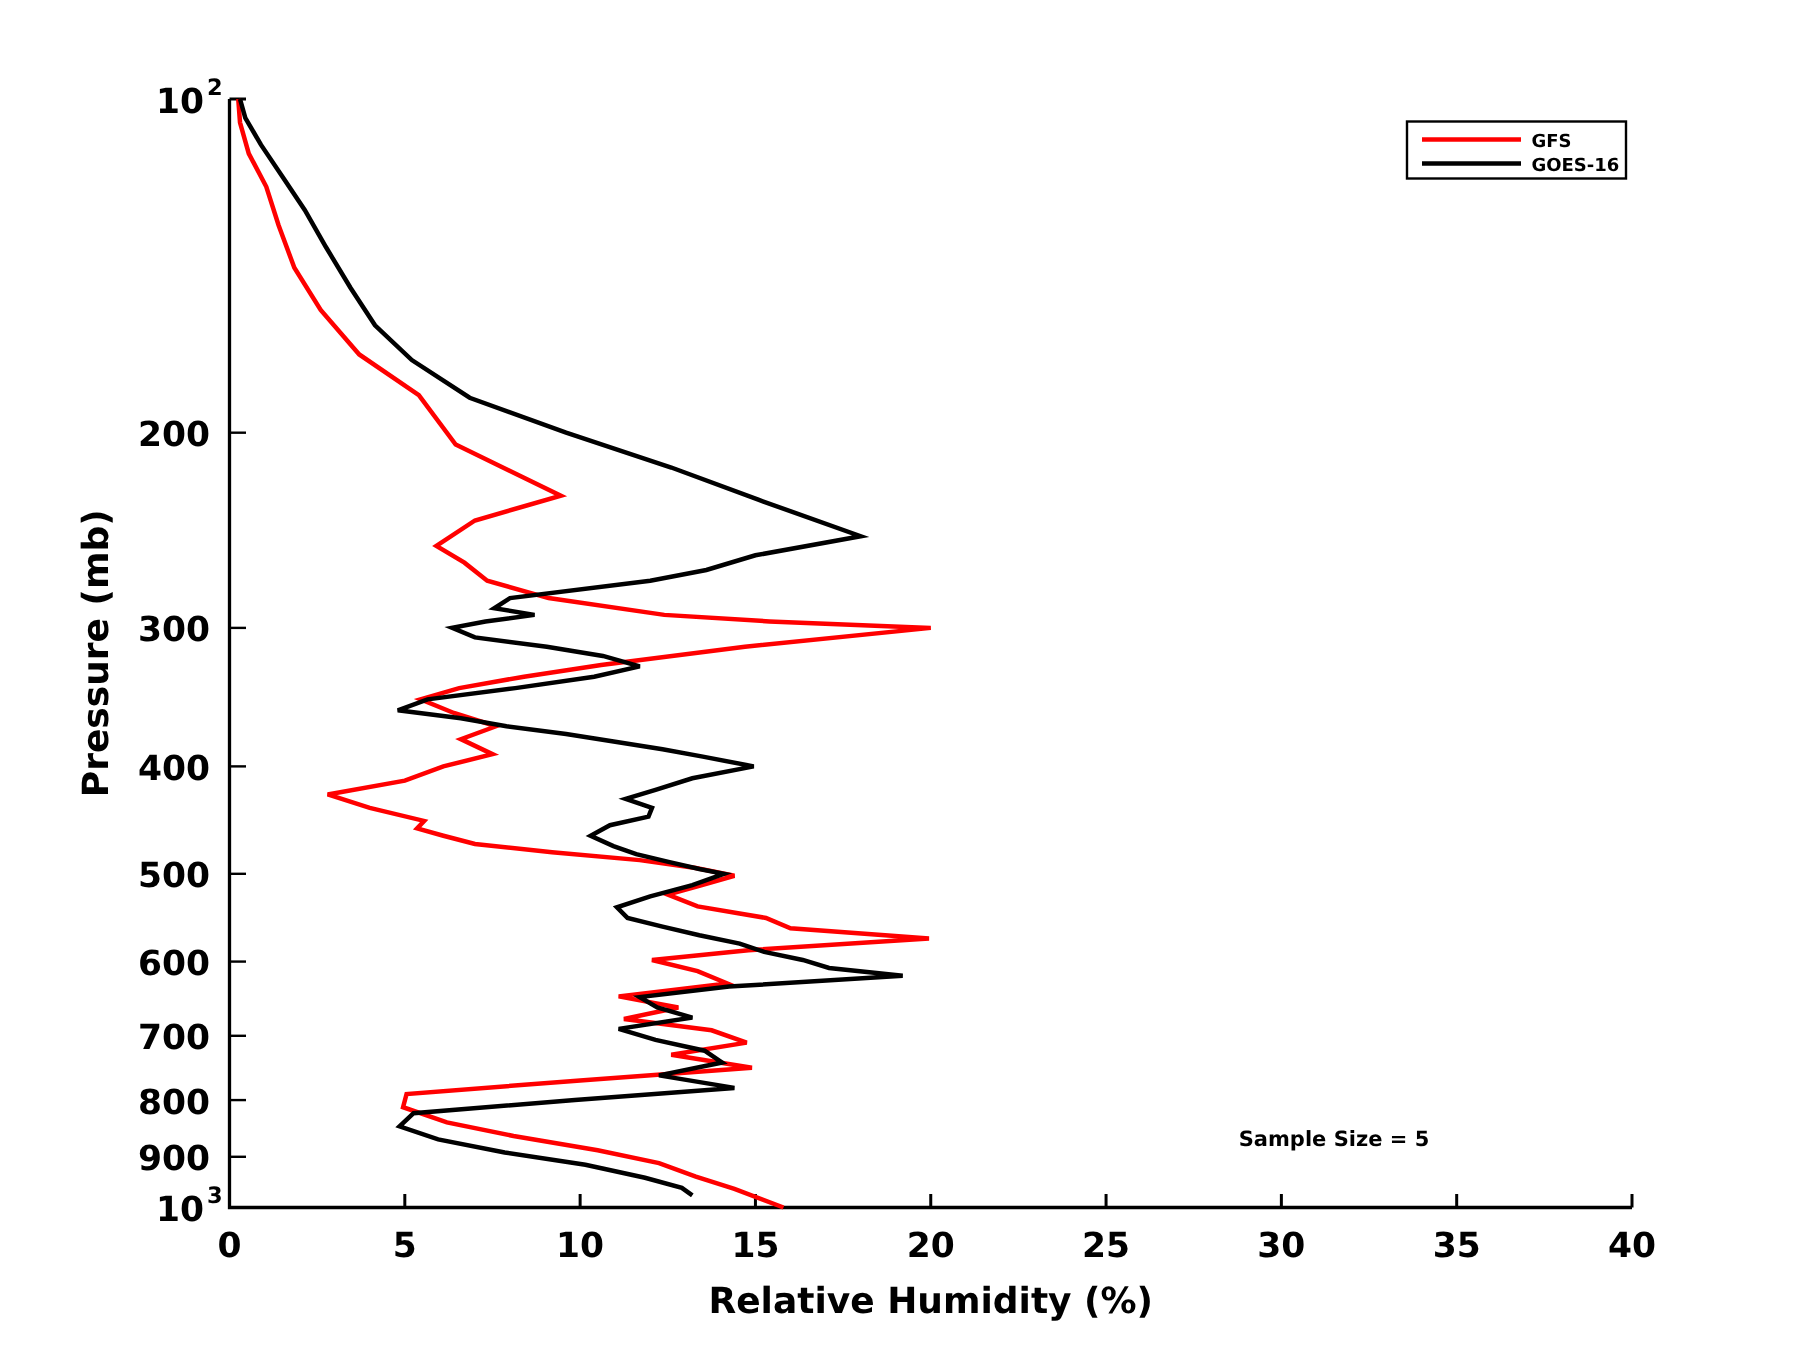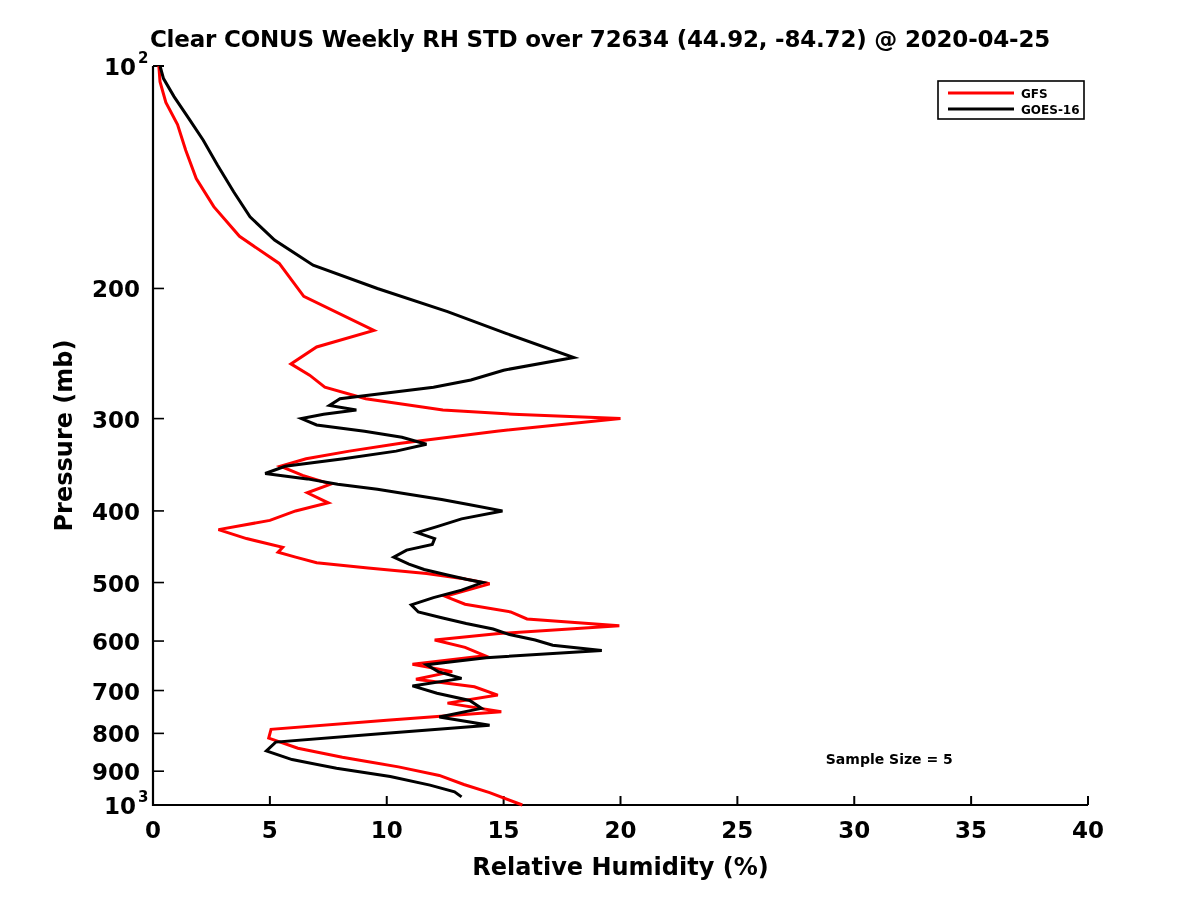--- a/index.html
+++ b/index.html
@@ -91,21 +91,20 @@
     font-size: 12px;
     font-weight: bold;
     fill: #000000;
   }
 </style>
 </head>
 <body>
 
 <div id="page">
 
-  <div id="plot-title">Clear CONUS Weekly RH STD over 72634 (44.92, -84.72) @ 2020-04-25</div>
 
   <svg id="figure-svg" width="1200" height="900">
     <g id="axes-group">
         <path d="M 153 66 L 153 805 L 1088 805" class="axis-line"></path>
         <line x1="153" y1="805" x2="153" y2="796" class="tick-line"></line>
         <line x1="269.875" y1="805" x2="269.875" y2="796" class="tick-line"></line>
         <line x1="386.75" y1="805" x2="386.75" y2="796" class="tick-line"></line>
         <line x1="503.625" y1="805" x2="503.625" y2="796" class="tick-line"></line>
         <line x1="620.5" y1="805" x2="620.5" y2="796" class="tick-line"></line>
         <line x1="737.375" y1="805" x2="737.375" y2="796" class="tick-line"></line>

